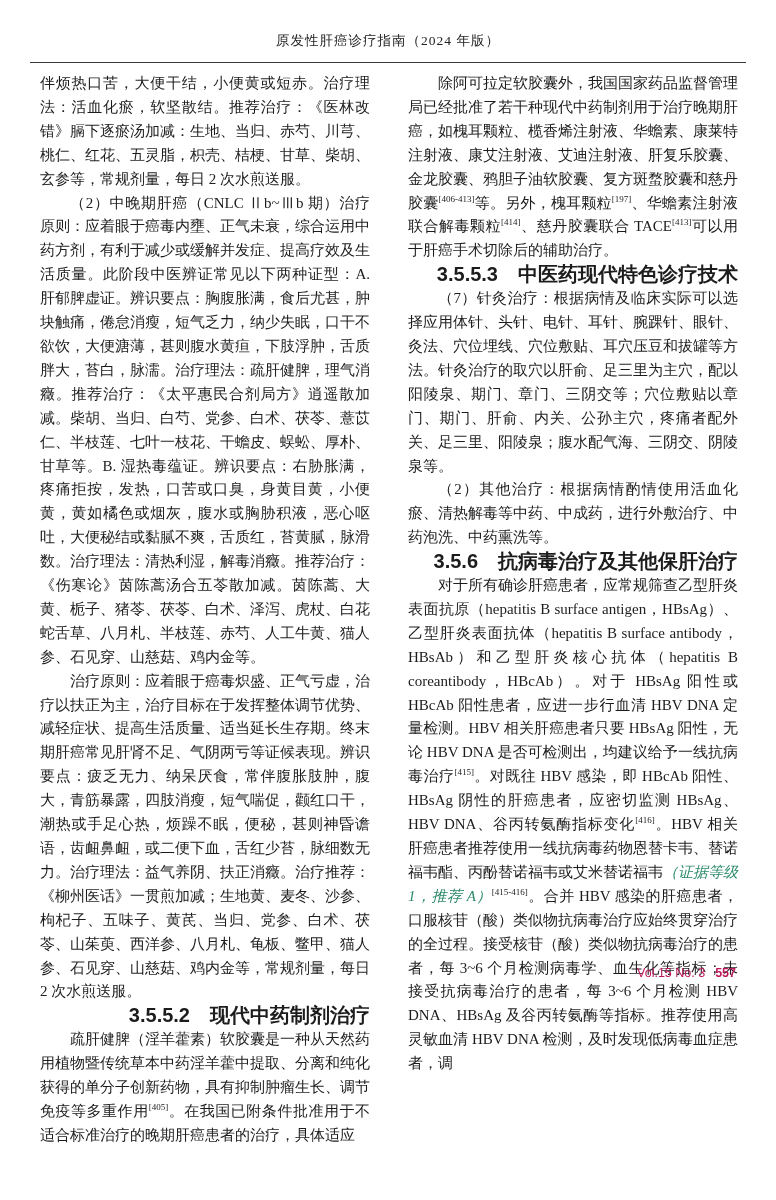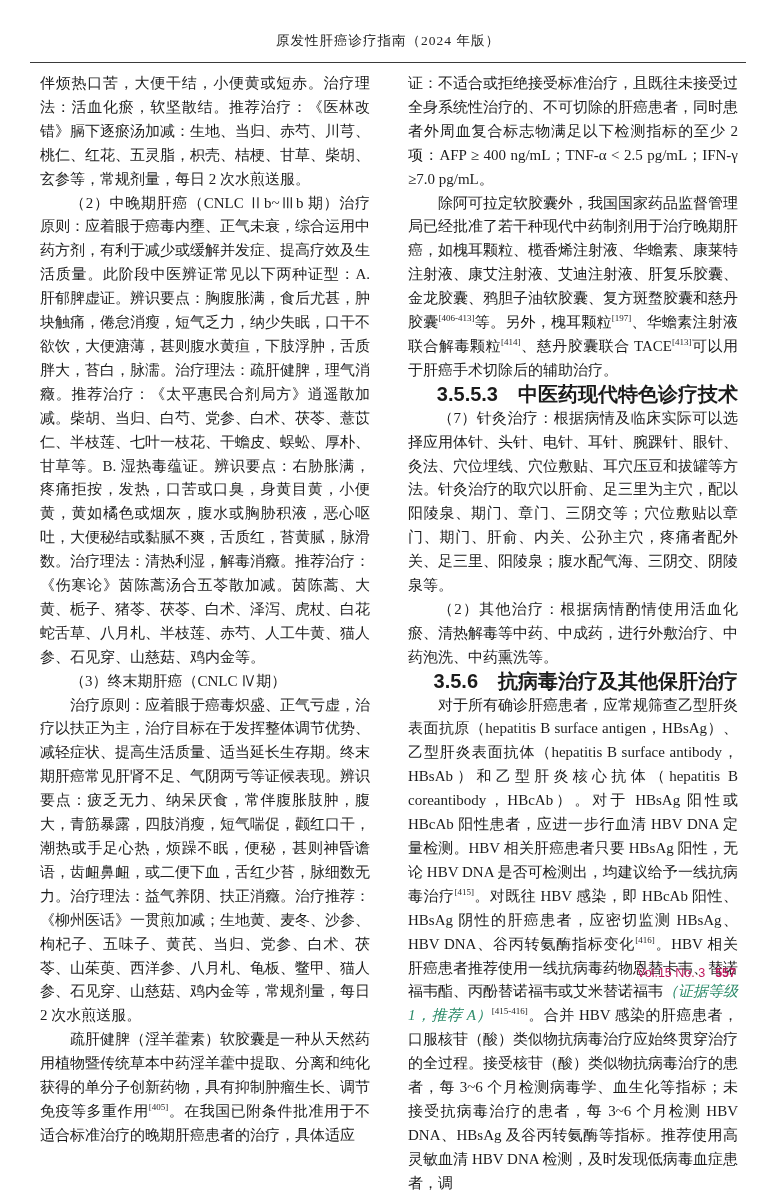--- a/index.html
+++ b/index.html
@@ -78,26 +78,25 @@
 
   <div class="header">
     <span>原发性肝癌诊疗指南（2024 年版）</span>
   </div>
   <hr class="header-rule">
 
   <div class="columns">
     <div class="col">
         <p class="para"><span>伴烦热口苦，大便干结，小便黄或短赤。治疗理法：活血化瘀，软坚散结。推荐治疗：《医林改错》膈下逐瘀汤加减：生地、当归、赤芍、川芎、桃仁、红花、五灵脂，枳壳、桔梗、甘草、柴胡、玄参等，常规剂量，每日 2 次水煎送服。</span></p>
         <p class="para indent"><span>（2）中晚期肝癌（CNLC Ⅱb~Ⅲb 期）治疗原则：应着眼于癌毒内壅、正气未衰，综合运用中药方剂，有利于减少或缓解并发症、提高疗效及生活质量。此阶段中医辨证常见以下两种证型：A. 肝郁脾虚证。辨识要点：胸腹胀满，食后尤甚，肿块触痛，倦怠消瘦，短气乏力，纳少失眠，口干不欲饮，大便溏薄，甚则腹水黄疸，下肢浮肿，舌质胖大，苔白，脉濡。治疗理法：疏肝健脾，理气消癥。推荐治疗：《太平惠民合剂局方》逍遥散加减。柴胡、当归、白芍、党参、白术、茯苓、薏苡仁、半枝莲、七叶一枝花、干蟾皮、蜈蚣、厚朴、甘草等。B. 湿热毒蕴证。辨识要点：右胁胀满，疼痛拒按，发热，口苦或口臭，身黄目黄，小便黄，黄如橘色或烟灰，腹水或胸胁积液，恶心呕吐，大便秘结或黏腻不爽，舌质红，苔黄腻，脉滑数。治疗理法：清热利湿，解毒消癥。推荐治疗：《伤寒论》茵陈蒿汤合五苓散加减。茵陈蒿、大黄、栀子、猪苓、茯苓、白术、泽泻、虎杖、白花蛇舌草、八月札、半枝莲、赤芍、人工牛黄、猫人参、石见穿、山慈菇、鸡内金等。</span></p>
-        <p class="para indent"><span>（3）终末期肝癌（CNLC Ⅳ期）</span></p>
         <p class="para indent"><span>治疗原则：应着眼于癌毒炽盛、正气亏虚，治疗以扶正为主，治疗目标在于发挥整体调节优势、减轻症状、提高生活质量、适当延长生存期。终末期肝癌常见肝肾不足、气阴两亏等证候表现。辨识要点：疲乏无力、纳呆厌食，常伴腹胀肢肿，腹大，青筋暴露，四肢消瘦，短气喘促，颧红口干，潮热或手足心热，烦躁不眠，便秘，甚则神昏谵语，齿衄鼻衄，或二便下血，舌红少苔，脉细数无力。治疗理法：益气养阴、扶正消癥。治疗推荐：《柳州医话》一贯煎加减；生地黄、麦冬、沙参、枸杞子、五味子、黄芪、当归、党参、白术、茯苓、山茱萸、西洋参、八月札、龟板、鳖甲、猫人参、石见穿、山慈菇、鸡内金等，常规剂量，每日 2 次水煎送服。</span></p>
+        <h3 class="heading"><span>3.5.5.2　现代中药制剂治疗</span></h3>
         <p class="para indent"><span>疏肝健脾（淫羊藿素）软胶囊是一种从天然药用植物暨传统草本中药淫羊藿中提取、分离和纯化获得的单分子创新药物，具有抑制肿瘤生长、调节免疫等多重作用</span><sup class="ref">[405]</sup><span>。在我国已附条件批准用于不适合标准治疗的晚期肝癌患者的治疗，具体适应</span></p>
       </div>
     <div class="col">
-        <p class="para"><span>证：不适合或拒绝接受标准治疗，且既往未接受过全身系统性治疗的、不可切除的肝癌患者，同时患者外周血复合标志物满足以下检测指标的至少 2 项：AFP ≥ 400 ng/mL；TNF-α &lt; 2.5 pg/mL；IFN-γ ≥7.0 pg/mL。</span></p>
         <p class="para indent"><span>除阿可拉定软胶囊外，我国国家药品监督管理局已经批准了若干种现代中药制剂用于治疗晚期肝癌，如槐耳颗粒、榄香烯注射液、华蟾素、康莱特注射液、康艾注射液、艾迪注射液、肝复乐胶囊、金龙胶囊、鸦胆子油软胶囊、复方斑蝥胶囊和慈丹胶囊</span><sup class="ref">[406-413]</sup><span>等。另外，槐耳颗粒</span><sup class="ref">[197]</sup><span>、华蟾素注射液联合解毒颗粒</span><sup class="ref">[414]</sup><span>、慈丹胶囊联合 TACE</span><sup class="ref">[413]</sup><span>可以用于肝癌手术切除后的辅助治疗。</span></p>
         <h3 class="heading"><span>3.5.5.3　中医药现代特色诊疗技术</span></h3>
         <p class="para indent"><span>（7）针灸治疗：根据病情及临床实际可以选择应用体针、头针、电针、耳针、腕踝针、眼针、灸法、穴位埋线、穴位敷贴、耳穴压豆和拔罐等方法。针灸治疗的取穴以肝俞、足三里为主穴，配以阳陵泉、期门、章门、三阴交等；穴位敷贴以章门、期门、肝俞、内关、公孙主穴，疼痛者配外关、足三里、阳陵泉；腹水配气海、三阴交、阴陵泉等。</span></p>
         <p class="para indent"><span>（2）其他治疗：根据病情酌情使用活血化瘀、清热解毒等中药、中成药，进行外敷治疗、中药泡洗、中药熏洗等。</span></p>
         <h3 class="heading"><span>3.5.6　抗病毒治疗及其他保肝治疗</span></h3>
         <p class="para indent"><span>对于所有确诊肝癌患者，应常规筛查乙型肝炎表面抗原（hepatitis B surface antigen，HBsAg）、乙型肝炎表面抗体（hepatitis B surface antibody，HBsAb）和乙型肝炎核心抗体（hepatitis B coreantibody，HBcAb）。对于 HBsAg 阳性或 HBcAb 阳性患者，应进一步行血清 HBV DNA 定量检测。HBV 相关肝癌患者只要 HBsAg 阳性，无论 HBV DNA 是否可检测出，均建议给予一线抗病毒治疗</span><sup class="ref">[415]</sup><span>。对既往 HBV 感染，即 HBcAb 阳性、HBsAg 阴性的肝癌患者，应密切监测 HBsAg、HBV DNA、谷丙转氨酶指标变化</span><sup class="ref">[416]</sup><span>。HBV 相关肝癌患者推荐使用一线抗病毒药物恩替卡韦、替诺福韦酯、丙酚替诺福韦或艾米替诺福韦</span><span class="evidence">（证据等级 1，推荐 A）</span><sup class="ref">[415-416]</sup><span>。合并 HBV 感染的肝癌患者，口服核苷（酸）类似物抗病毒治疗应始终贯穿治疗的全过程。接受核苷（酸）类似物抗病毒治疗的患者，每 3~6 个月检测病毒学、血生化等指标；未接受抗病毒治疗的患者，每 3~6 个月检测 HBV DNA、HBsAg 及谷丙转氨酶等指标。推荐使用高灵敏血清 HBV DNA 检测，及时发现低病毒血症患者，调</span></p>
       </div>
   </div>
 
   <div class="footer">

